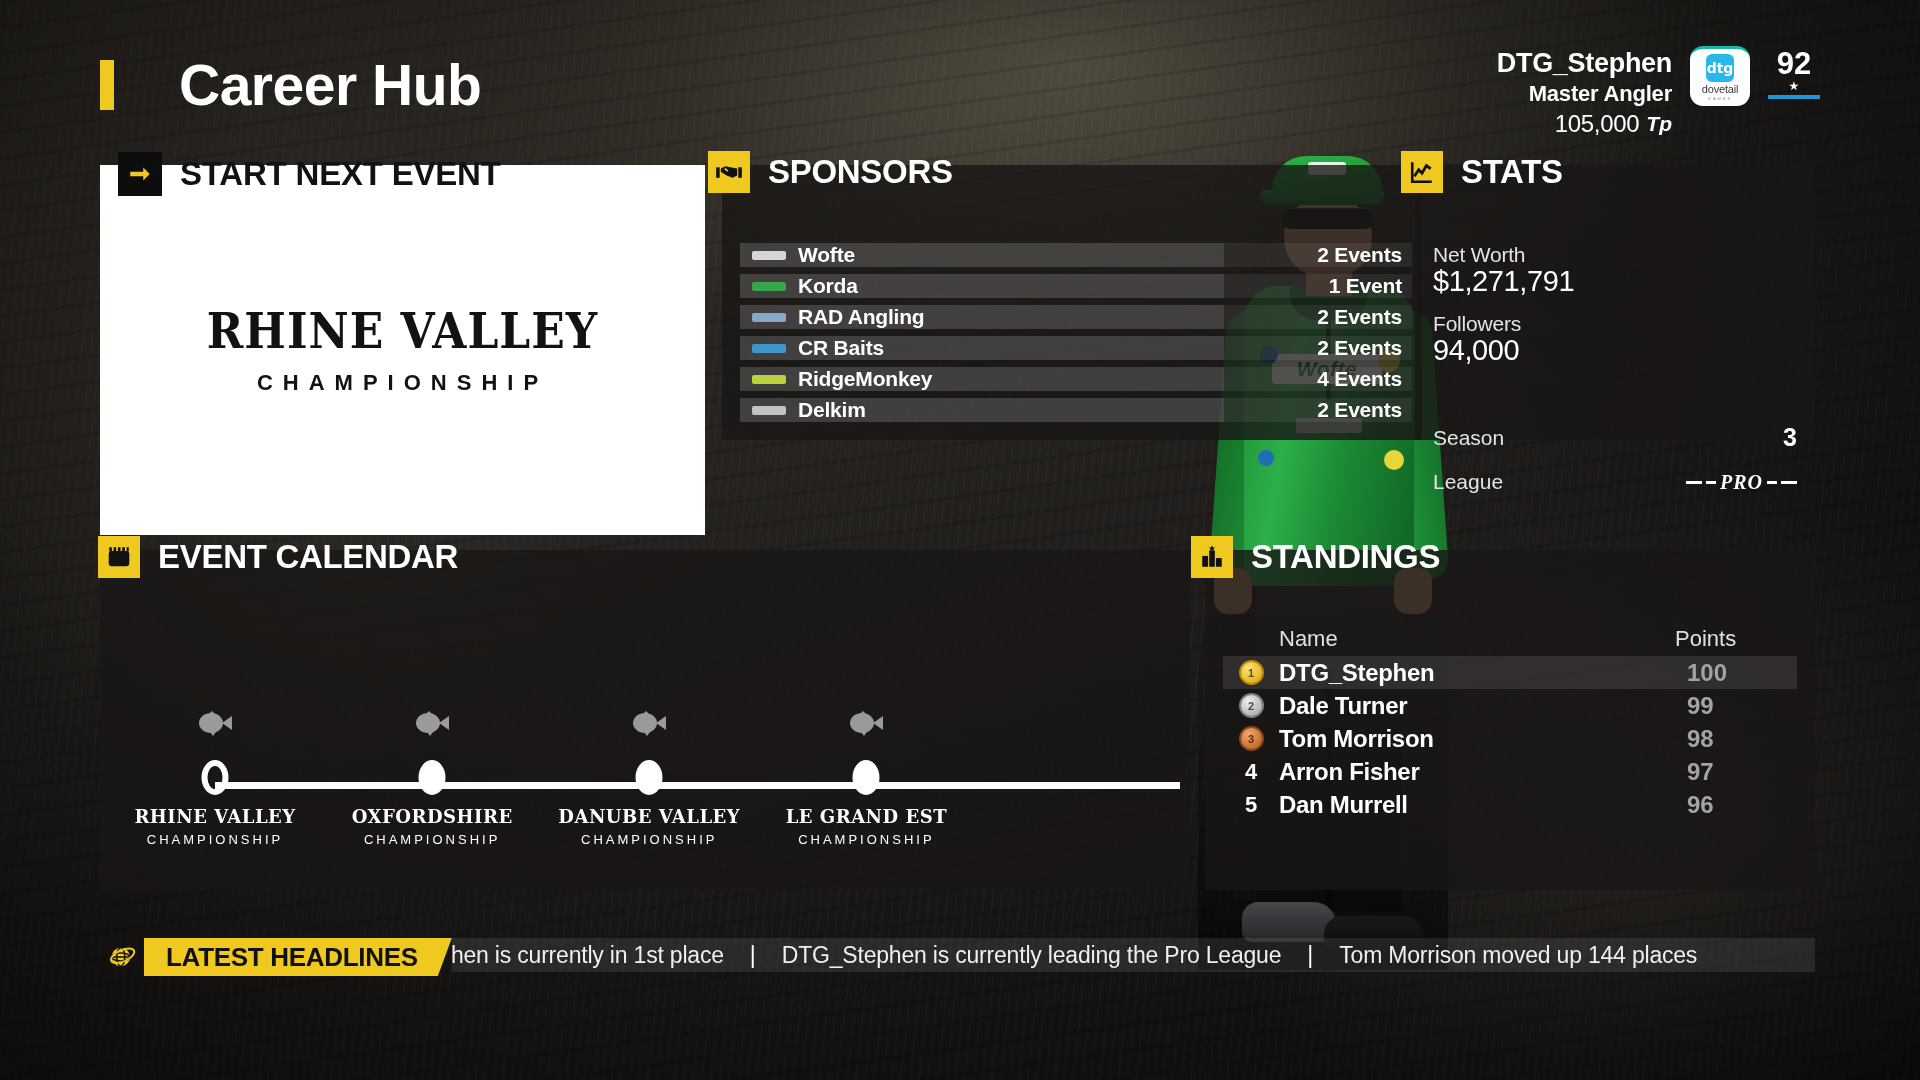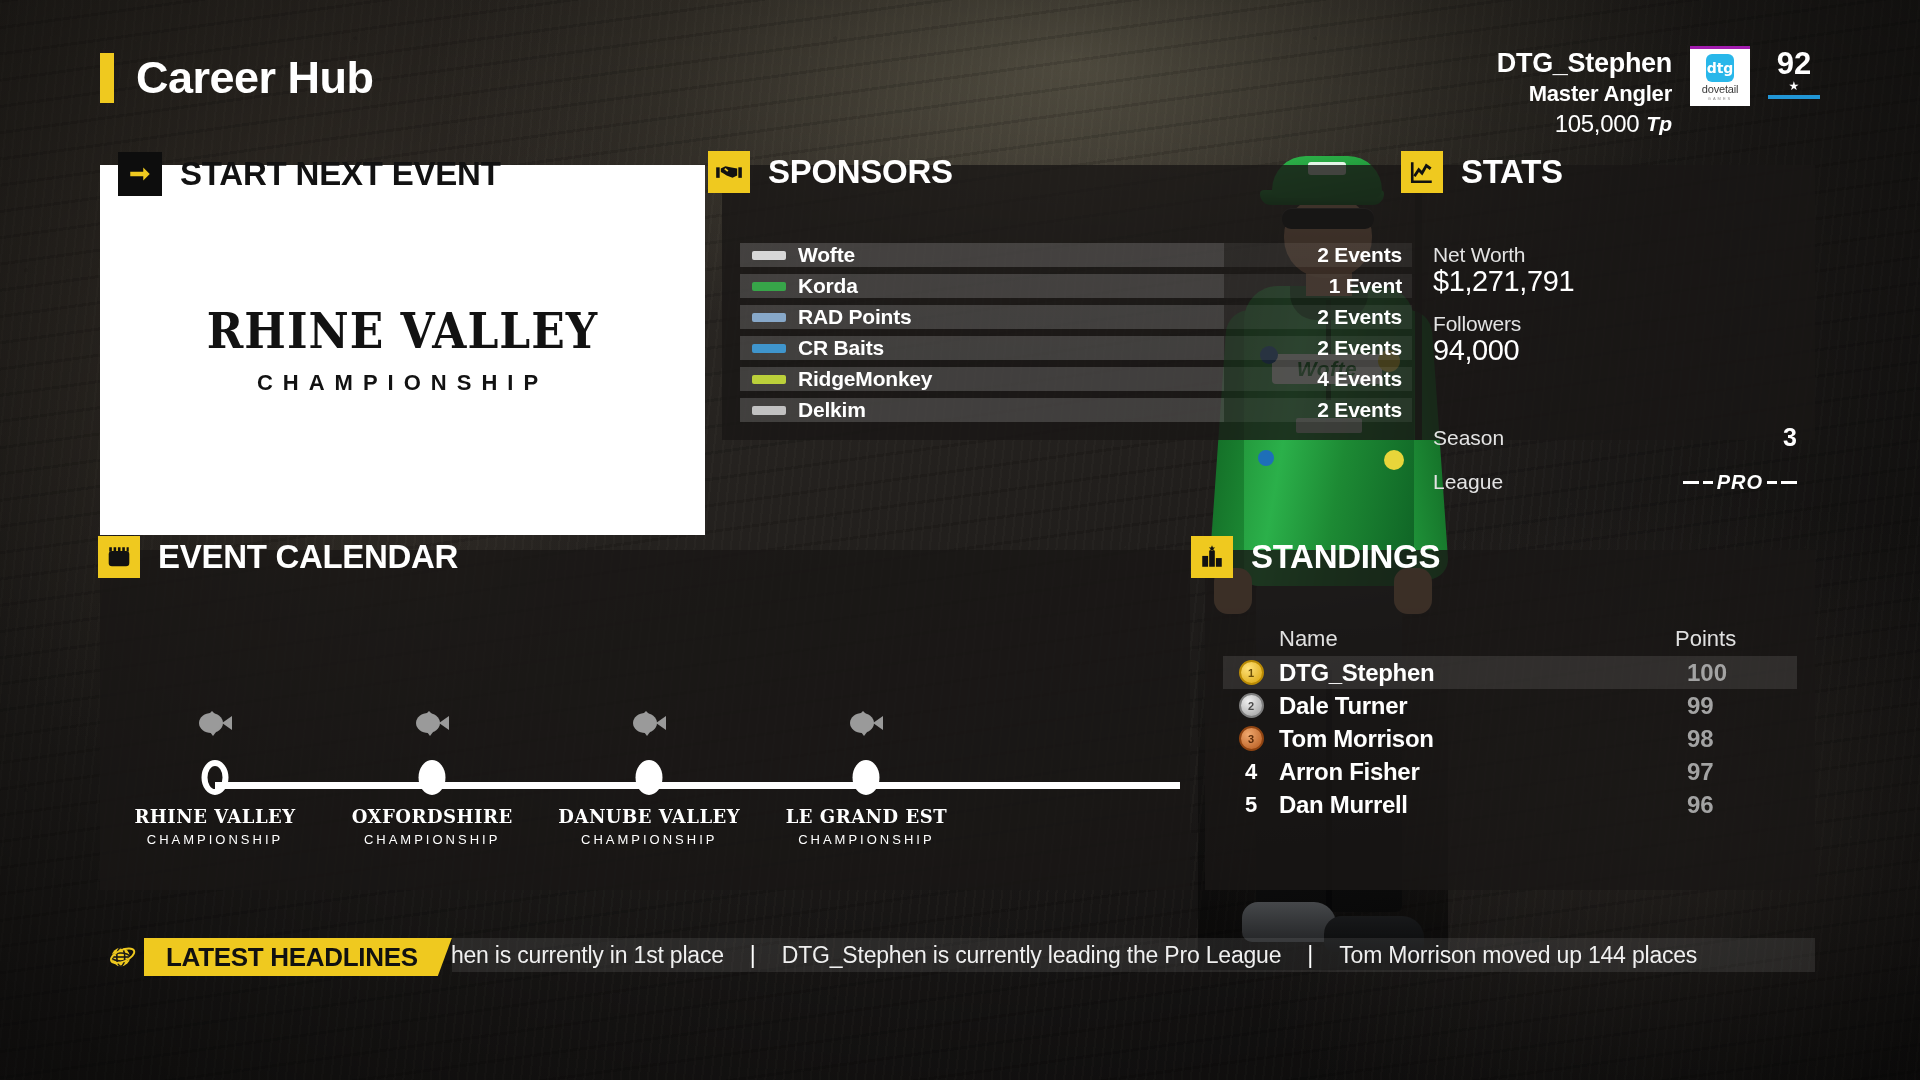--- a/index.html
+++ b/index.html
@@ -69,31 +69,31 @@
   .a-pants    { position:absolute; left:58px;  top:428px; width:146px; height:334px;
                 background:linear-gradient(170deg,#2c2c2d 0%,#1b1b1c 40%,#111 100%); border-radius:14px 14px 6px 6px; }
   .a-legsplit { position:absolute; left:128px; top:520px; width:6px; height:242px; background:#0b0b0c; }
   .a-shoeL    { position:absolute; left:44px;  top:752px; width:94px; height:40px; background:linear-gradient(180deg,#7e8287,#4a4d51); border-radius:16px 22px 8px 10px; }
   .a-shoeR    { position:absolute; left:126px; top:766px; width:100px; height:36px; background:linear-gradient(180deg,#2c2e31,#161718); border-radius:18px 22px 8px 10px; }
   #angler-shade { position:absolute; inset:0; background:linear-gradient(180deg, rgba(0,0,0,0) 55%, rgba(0,0,0,.55) 100%); }
 
   
   #page-title-wrap { position:absolute; left:100px; top:52px; display:flex; align-items:center; gap:22px; }
   #title-bar-accent { width:14px; height:50px; background:#efc91f; }
-  #page-title { font-size:45px; font-weight:bold; color:#fff; letter-spacing:-.5px; }
+  #page-title { font-size:57px; font-weight:bold; color:#fff; letter-spacing:-.5px;margin-left:43px; }
 
   #player-block { position:absolute; right:100px; top:46px; display:flex; align-items:flex-start; gap:18px; }
   #player-text { text-align:right; padding-top:2px; }
   #player-name { font-size:27px; font-weight:bold; color:#fff; letter-spacing:-.3px; }
   #player-rank { font-size:22px; font-weight:bold; color:#fff; margin-top:2px; letter-spacing:-.2px; }
   #player-points-row { display:flex; justify-content:flex-end; align-items:center; gap:7px; margin-top:3px; }
   #player-points { font-size:24px; color:#fff; letter-spacing:-.3px; }
   #tp-icon { font-size:21px; font-weight:bold; font-style:italic; color:#fff; }
-  #dovetail-logo { width:60px; height:60px; background:#fff; border-top:3px solid #a21caf;
-                   display:flex; flex-direction:column; align-items:center; justify-content:center; gap:1px; }
+  #dovetail-logo { width:60px; height:60px; background:#fff; border-top:3px solid #14b8a6;
+                   display:flex; flex-direction:column; align-items:center; justify-content:center; gap:1px;border-radius:13px; }
   #dt-mark { width:28px; height:28px; background:#29b7ea; border-radius:6px;
              display:flex; align-items:center; justify-content:center;
              font-size:14px; font-weight:bold; color:#fff; font-family:"DejaVu Sans", sans-serif; }
   #dt-word { font-size:11px; color:#3b3b3b; letter-spacing:-.2px; }
   #dt-sub  { font-size:4px; color:#8c8c8c; letter-spacing:2px; }
   #level-block { display:flex; flex-direction:column; align-items:center; padding-top:2px; }
   #level-num { font-size:31px; font-weight:bold; color:#fff; line-height:1; }
   #level-star { font-size:12px; color:#fff; line-height:1; margin-top:1px; }
   #level-bar { width:52px; height:4px; background:#2196d6; margin-top:3px; }
 
@@ -128,21 +128,21 @@
   #stats-head { position:absolute; left:-14px; top:-14px; }
   #stats-body { position:absolute; left:18px; right:18px; top:78px; }
   .stat-label { font-size:21px; color:#e3e3e3; letter-spacing:-.2px; }
   .stat-value { font-size:29px; font-weight:normal; color:#fff; letter-spacing:-.4px; margin-top:-2px; }
   .stat-gap { height:14px; }
   .stat-row { display:flex; justify-content:space-between; align-items:center; margin-top:18px; }
   .stat-row-label { font-size:21px; color:#e3e3e3; }
   .stat-row-value { font-size:25px; font-weight:bold; color:#fff; }
   #pro-badge { display:flex; align-items:center; gap:4px; }
   #pro-word { font-size:20px; font-weight:bold; font-style:italic; color:#fff; letter-spacing:1px;
-              font-family:Liberation Sans, sans-serif; position:relative;text-align:right; }
+              font-family:Liberation Serif, serif; position:relative;text-align:right; }
   .pro-dash { width:16px; height:3px; background:#fff; }
   .pro-dash2 { width:10px; height:3px; background:#fff; }
 
   
   #calendar-panel { left:100px; top:550px; width:1090px; height:340px; }
   #calendar-head { position:absolute; left:-14px; top:-14px;padding-left:12px; }
   #timeline-wrap { position:absolute; left:40px; right:10px; top:160px; height:150px; }
   #timeline-line { position:absolute; left:75px; right:0px; top:72px; height:7px; background:#fff; }
   .tl-node { position:absolute; top:50px; width:27px; height:35px; border-radius:50%; background:#fff; transform:translateX(-50%); }
   .tl-node.current { background:transparent; border:6px solid #fff; width:27px; height:35px; }
@@ -283,21 +283,21 @@
         <div class="sponsor-logo">
           <span style="display:inline-block;width:34px;height:9px;border-radius:2px;background:#36b04a;opacity:.9;"></span>
         </div>
         <div class="sponsor-name">Korda</div>
         <div class="sponsor-events">1 Event</div>
       </div>
       <div class="sponsor-row">
         <div class="sponsor-logo">
           <span style="display:inline-block;width:34px;height:9px;border-radius:2px;background:#8fb4d8;opacity:.9;"></span>
         </div>
-        <div class="sponsor-name">RAD Points</div>
+        <div class="sponsor-name">RAD Angling</div>
         <div class="sponsor-events">2 Events</div>
       </div>
       <div class="sponsor-row">
         <div class="sponsor-logo">
           <span style="display:inline-block;width:34px;height:9px;border-radius:2px;background:#3f9edb;opacity:.9;"></span>
         </div>
         <div class="sponsor-name">CR Baits</div>
         <div class="sponsor-events">2 Events</div>
       </div>
       <div class="sponsor-row">

